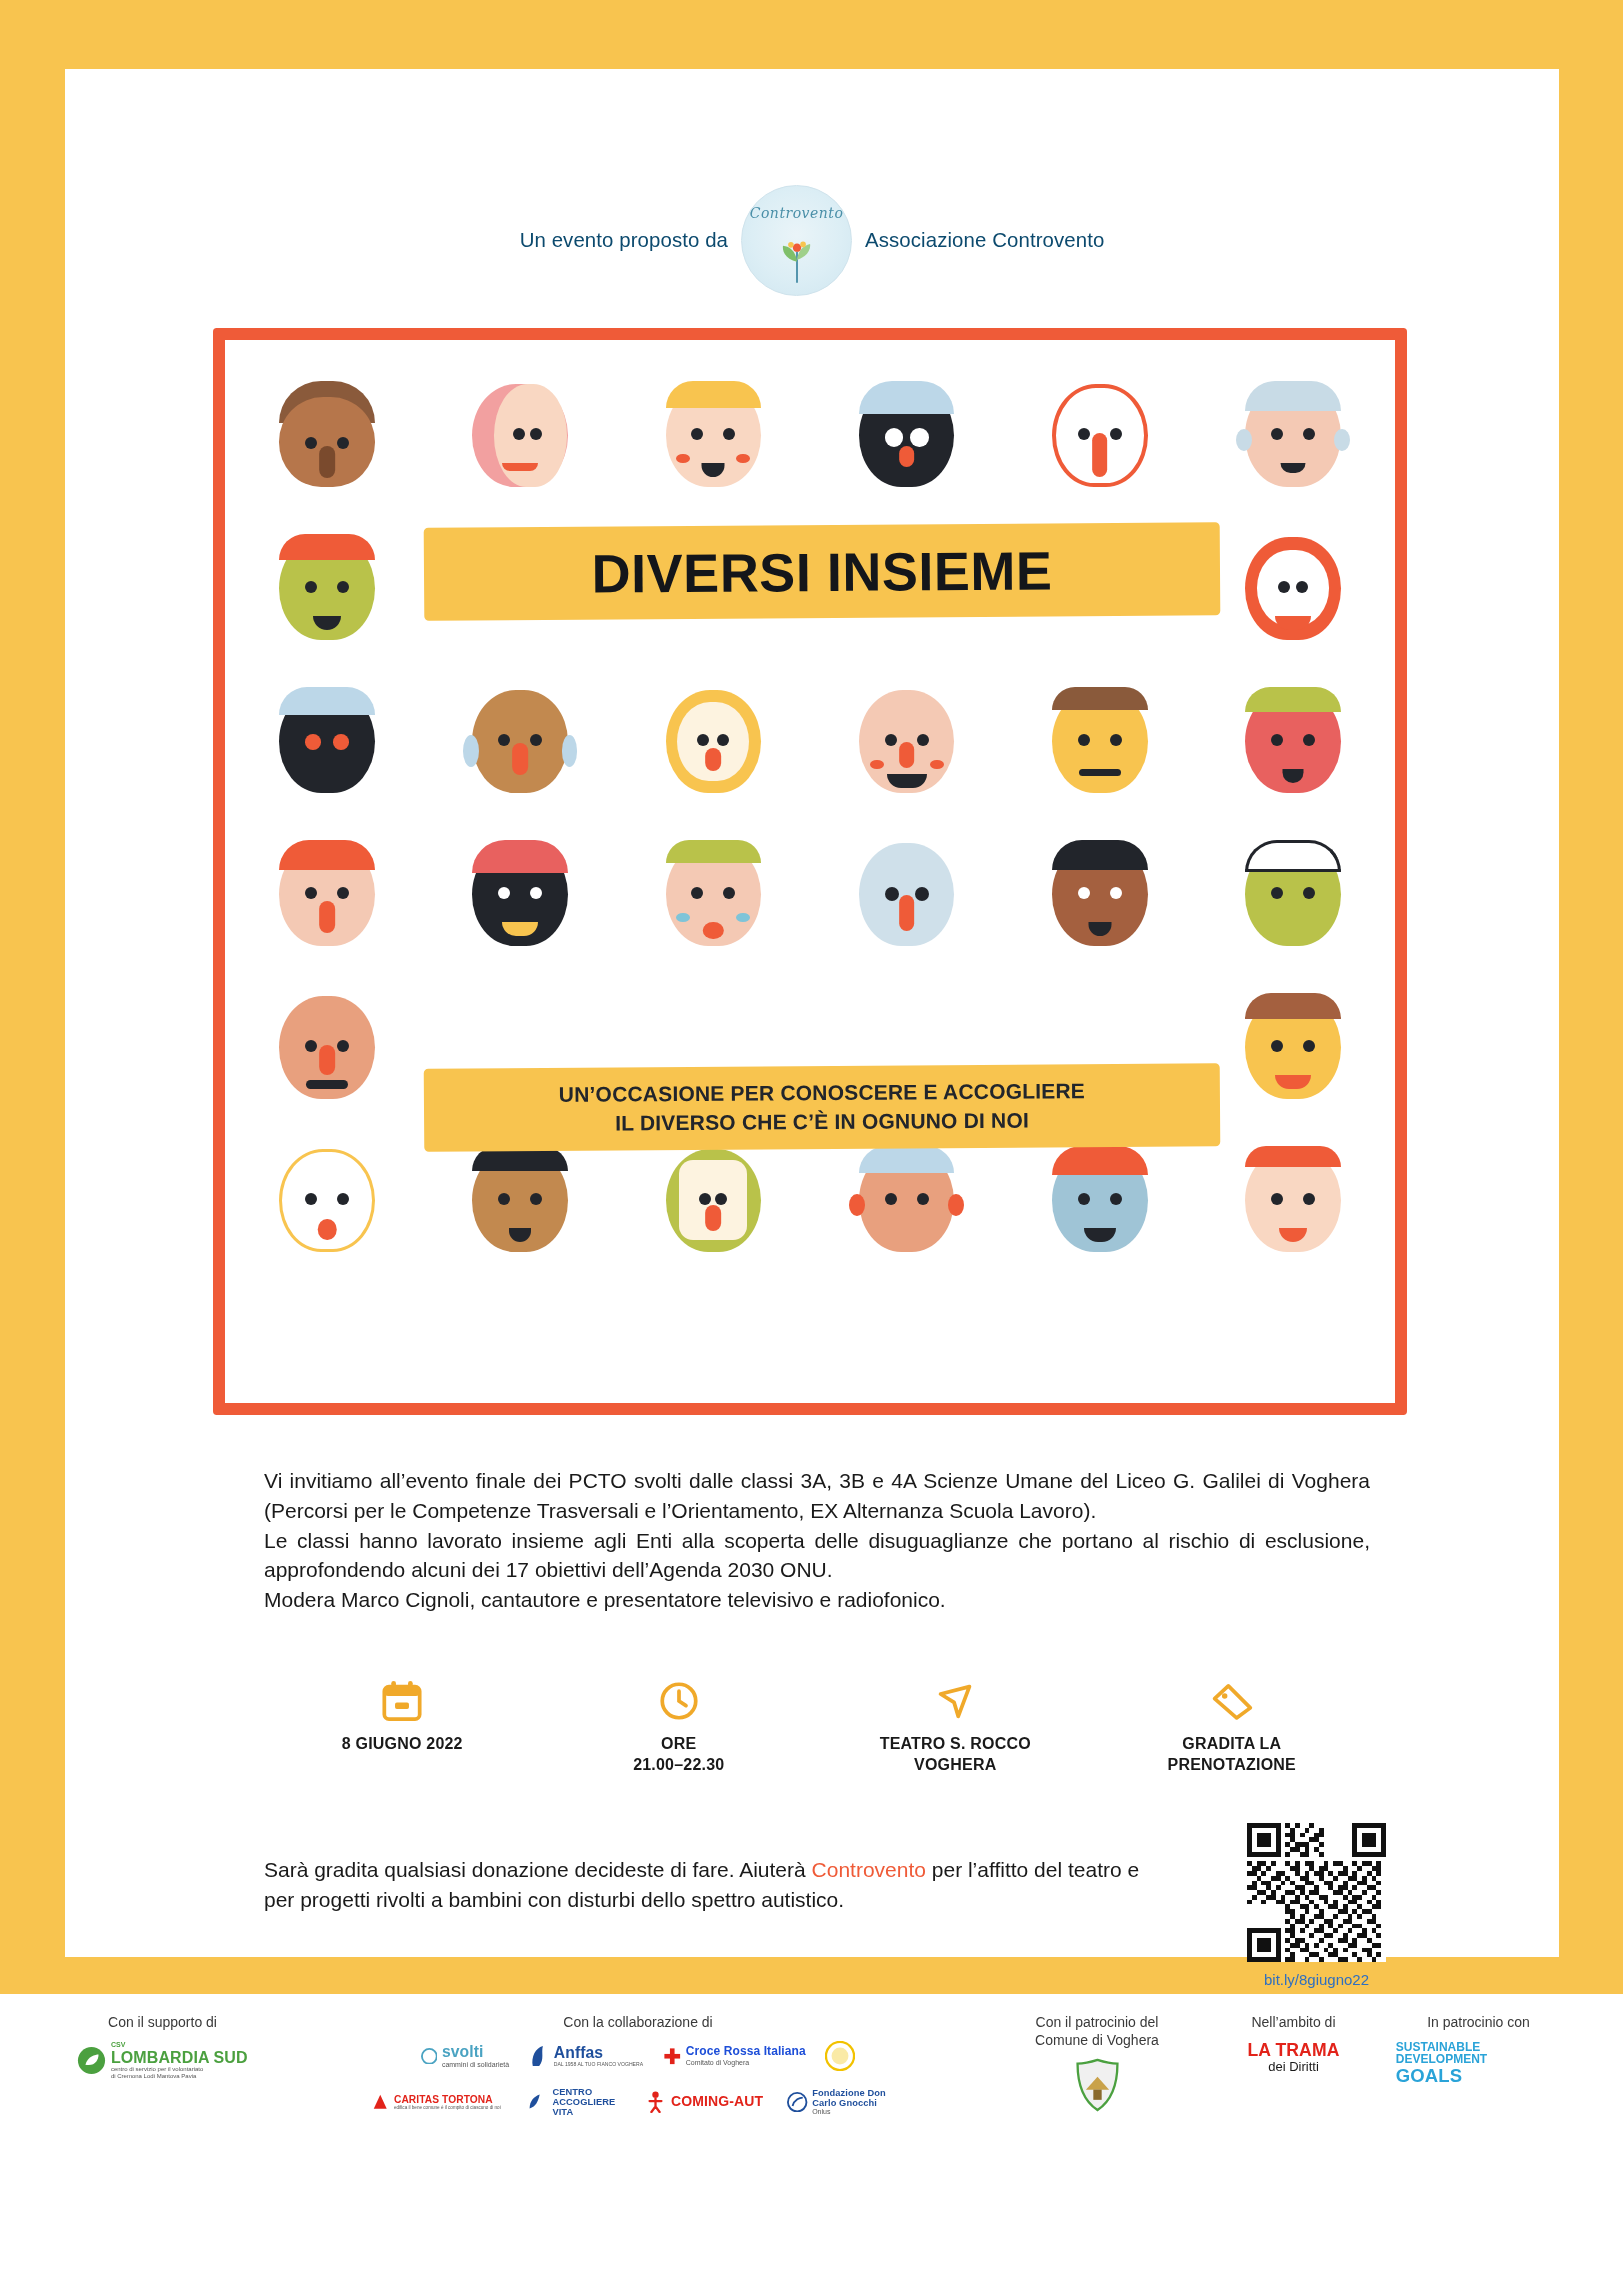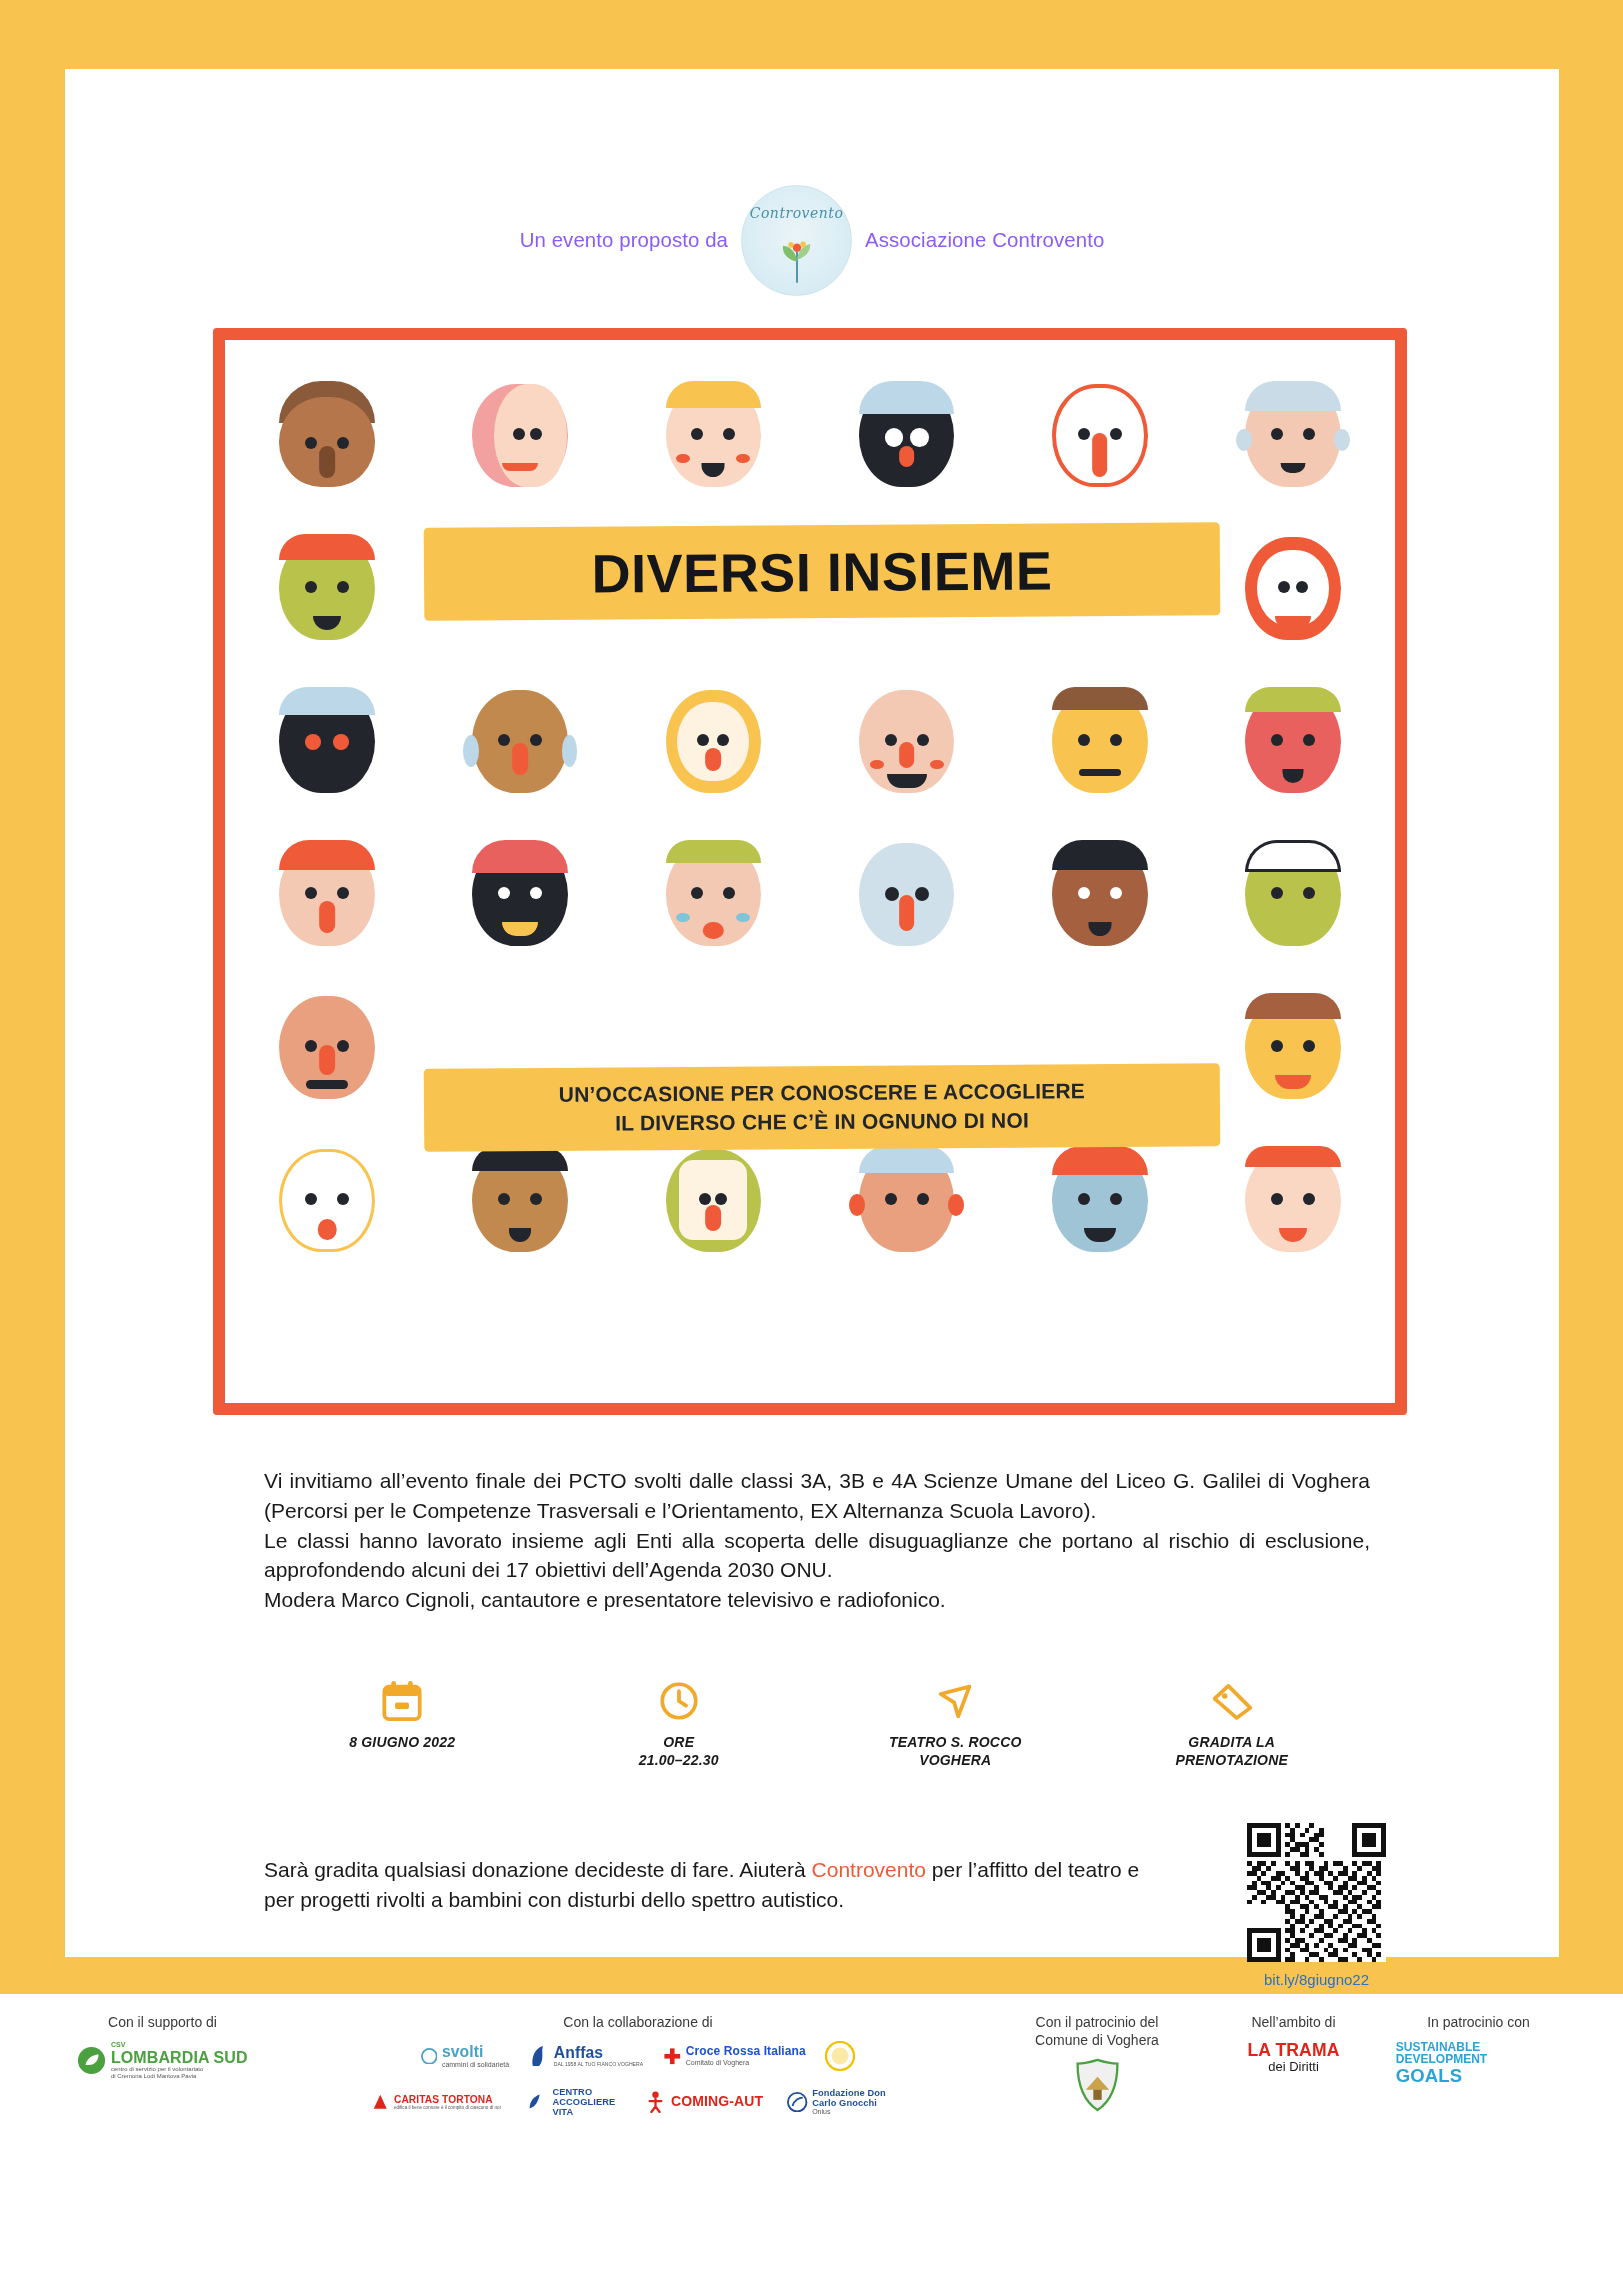--- a/index.html
+++ b/index.html
@@ -26,21 +26,21 @@
     top: 116px;
     left: 0;
     width: 100%;
     display: flex;
     align-items: center;
     justify-content: center;
     gap: 13px;
   }
   .header-text {
     font-size: 20.4px;
-    color: #8b5cf6;
+    color: #0c4a6e;
     letter-spacing: 0.1px;
     text-align: center;
   }
   .logo-circle {
     width: 111px;
     height: 111px;
     border-radius: 50%;
     background: radial-gradient(circle at 50% 45%, #eaf4f8 0%, #dceef5 55%, #cfe6f0 100%);
     border: 1.4px solid #cfe3ec;
     position: relative;
@@ -210,26 +210,25 @@
     width: 1106px;
     display: flex;
   }
   .infocol {
     flex: 1 1 0;
     text-align: center;
   }
   .infocol .ic { height: 51px; display:flex; align-items:center; justify-content:center; }
   .infocol .lbl {
     margin-top: 8.3px;
-    font-size: 14px;
+    font-size: 16px;
     font-weight: bold;
     color: #1a1a1a;
     line-height: 1.28;
     letter-spacing: 0.2px;
-    font-style: italic;
   }
 
   
   .donation {
     position: absolute;
     left: 199px;
     top: 1786px;
     width: 907px;
     font-size: 21px;
     line-height: 1.45;

